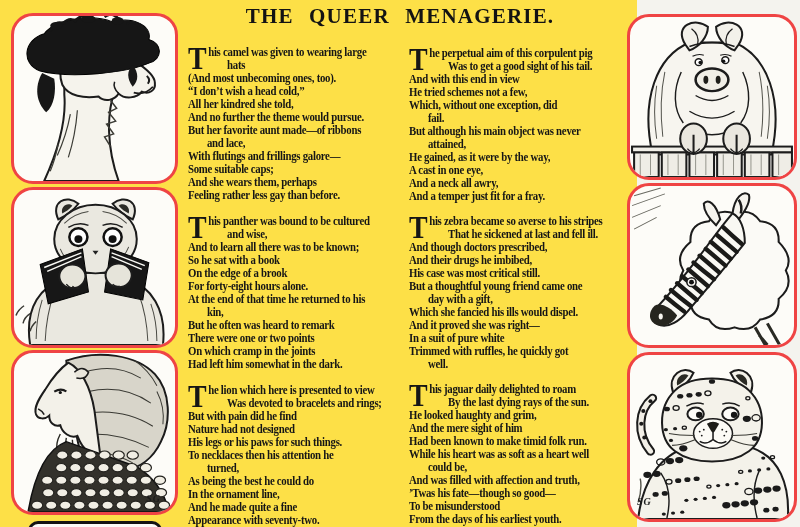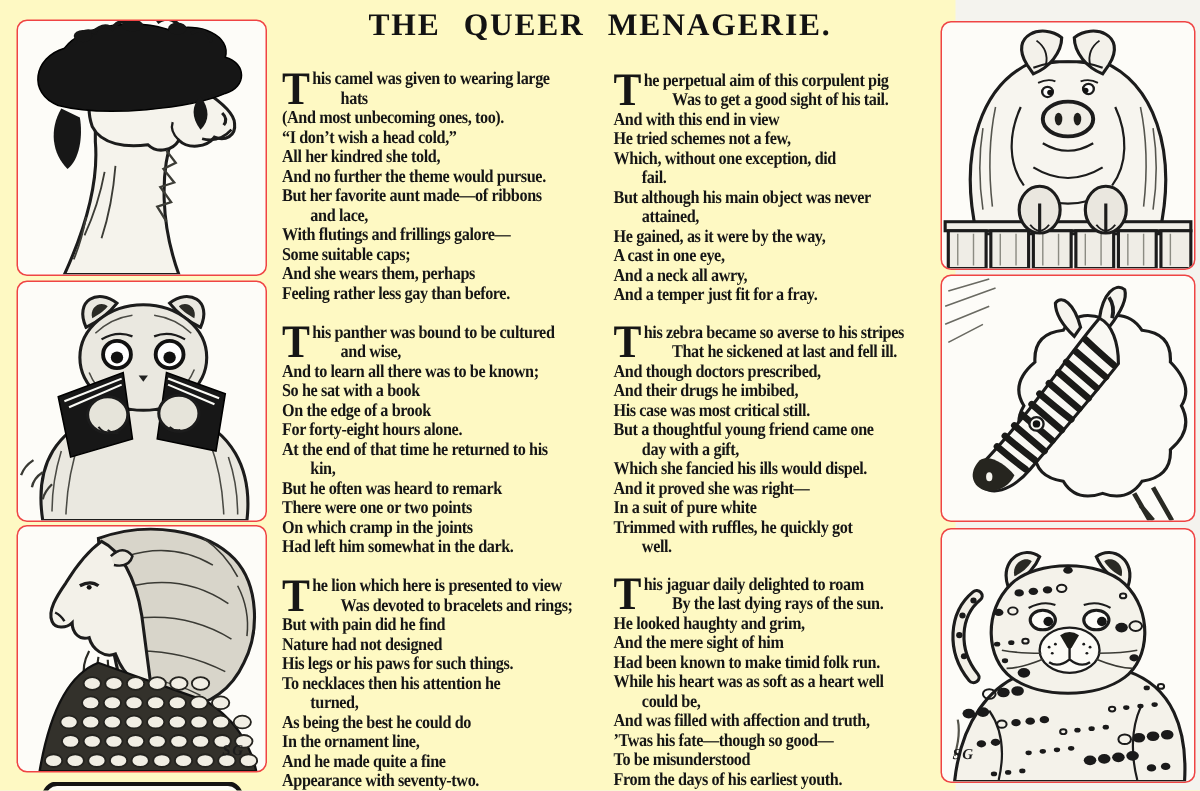--- a/index.html
+++ b/index.html
@@ -1,18 +1,18 @@
 <!DOCTYPE html>
 <html><head>
 <meta charset="utf-8">
 <style>
   html,body{margin:0;padding:0;}
   body{width:800px;height:527px;background:#f4f3ee;overflow:hidden;
        font-family:"Liberation Serif",serif;}
-  #page{position:relative;width:637px;height:527px;background:#fef9c3;}
+  #page{position:relative;width:637px;height:527px;background:#fde047;}
 
   
   .header{position:absolute;left:180px;top:4px;width:440px;text-align:center;color:#131313;}
   .title{font-size:21px;font-weight:bold;letter-spacing:1.2px;word-spacing:9px;}
   .byline{font-size:12.5px;font-weight:bold;font-style:italic;margin-top:2px;
           letter-spacing:.3px;word-spacing:2px;color:#1a1a1a;}
 
   
   .poemcol{position:absolute;top:0;height:527px;}
   #poem-left{left:188px;width:213px;}
@@ -20,21 +20,21 @@
   .stanza{position:absolute;left:0;width:100%;color:#161616;}
   .stanza .line{font-size:12px;line-height:13px;font-weight:bold;white-space:nowrap;
                 letter-spacing:-0.3px;transform:scaleX(.9);transform-origin:0 0;}
   .line.ind{text-indent:21px;}
   .dropcap{float:left;font-size:31px;line-height:25px;height:25px;padding-right:2px;
            font-weight:bold;}
   #poem-left .s1{top:46px}  #poem-left .s2{top:215px}  #poem-left .s3{top:384px}
   #poem-right .s1{top:47px} #poem-right .s2{top:215px} #poem-right .s3{top:383px}
 
   
-  .frame{position:absolute;background:#fdfcf8;border:1px solid #ef4444;border-radius:7px;
+  .frame{position:absolute;background:#fdfcf8;border:3px solid #ef4444;border-radius:22px;
          overflow:hidden;box-sizing:border-box;}
   #frame-camel  {left:11px; top:13px;  width:167px;height:171px;}
   #frame-panther{left:11px; top:187px; width:167px;height:161px;}
   #frame-lion   {left:11px; top:350px; width:167px;height:165px;}
   #frame-pig    {left:627px;top:14px;  width:170px;height:166px;}
   #frame-zebra  {left:627px;top:183px; width:170px;height:165px;}
   #frame-jaguar {left:627px;top:352px; width:170px;height:170px;}
   .frame svg{display:block;width:100%;height:100%;}
   .sig{position:absolute;font-weight:bold;font-style:italic;font-size:10px;
        letter-spacing:1px;color:#1c1c1c;}

